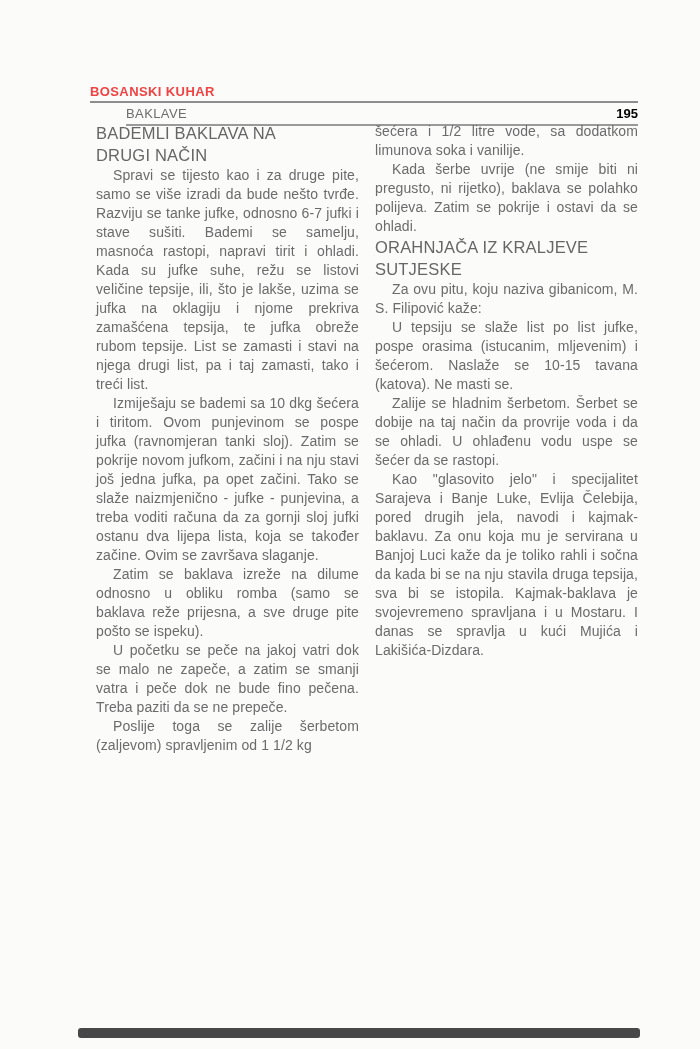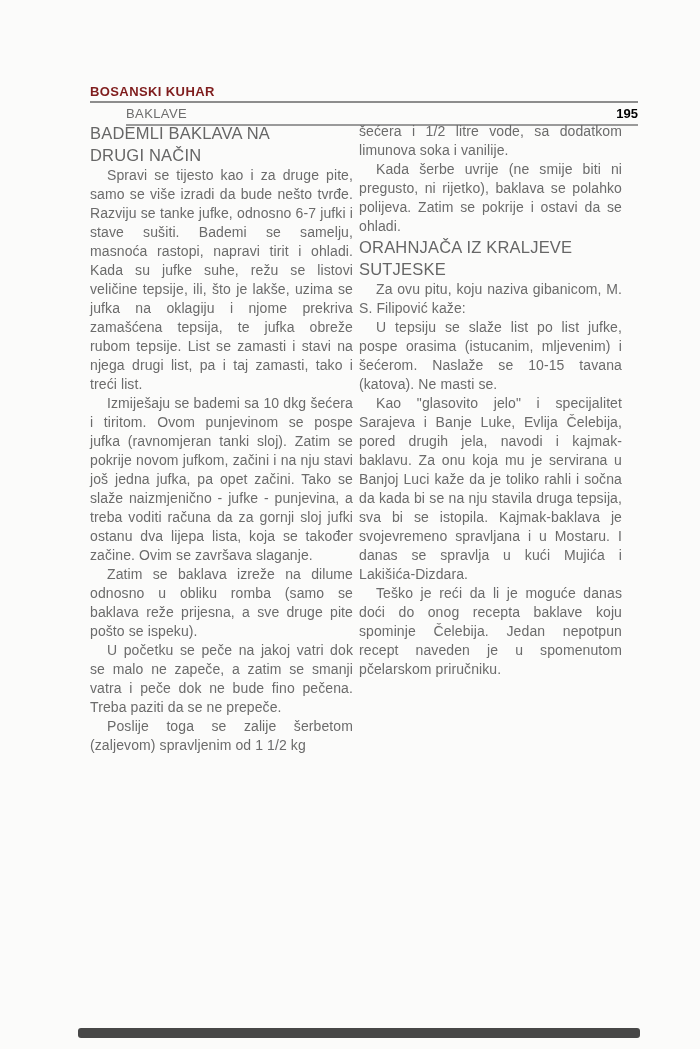--- a/index.html
+++ b/index.html
@@ -9,38 +9,38 @@
     font-family: "Liberation Sans", sans-serif;
     position: relative;
     overflow: hidden;
   }
   .page { position: absolute; inset: 0; background: #fbfbfa; }
 
   
   .page-header { position: absolute; left: 90px; top: 84px; width: 548px; }
   .book-title {
     font-size: 13px; font-weight: bold; letter-spacing: 0.4px;
-    color: #7f1d1d;
+    color: #ef4444;
     padding-bottom: 2px;
     border-bottom: 2px solid #8d8d8d;
   }
   .chapter-row {
     display: flex; justify-content: space-between; align-items: baseline;
     font-size: 13px; color: #6d6d6d;
     padding: 3px 0 3px 0;
     border-bottom: 2px solid #9a9a9a;
     margin-left: 36px;
   }
   .chapter-title { letter-spacing: 0.4px; }
   .page-number { font-weight: bold; color: #000000; }
 
   
   .columns {
-    position: absolute; left: 90px; top: 122px; width: 548px;
-    display: flex; gap: 6px;
+    position: absolute; left: 96px; top: 122px; width: 548px;
+    display: flex; gap: 16px;
   }
   .col {
     width: 263px;
     font-size: 14px; line-height: 19px;
     color: #6b6b6b;
     text-align: justify;
     letter-spacing: 0.1px;
   }
   .col p { margin: 0; text-indent: 17px; }
   .col p.no-indent { text-indent: 0; }
@@ -85,22 +85,22 @@
       <p>Poslije toga se zalije šerbetom (zaljevom) spravljenim od 1 1/2 kg</p>
     </section>
 
     <section class="col">
       <p class="no-indent">šećera i 1/2 litre vode, sa dodatkom limunova soka i vanilije.</p>
       <p>Kada šerbe uvrije (ne smije biti ni pregusto, ni rijetko), baklava se polahko polijeva. Zatim se pokrije i ostavi da se ohladi.</p>
 
       <h2 class="section-heading heading-orahnjaca">ORAHNJAČA IZ KRALJEVE SUTJESKE</h2>
       <p>Za ovu pitu, koju naziva gibanicom, M. S. Filipović kaže:</p>
       <p>U tepsiju se slaže list po list jufke, pospe orasima (istucanim, mljevenim) i šećerom. Naslaže se 10-15 tavana (katova). Ne masti se.</p>
+      <p>Zalije se hladnim šerbetom. Šerbet se dobije na taj način da provrije voda i da se ohladi. U ohlađenu vodu uspe se šećer da se rastopi.</p>
 
       <p>Kao "glasovito jelo" i specijalitet Sarajeva i Banje Luke, Evlija Čelebija, pored drugih jela, navodi i kajmak-baklavu. Za onu koja mu je servirana u Banjoj Luci kaže da je toliko rahli i sočna da kada bi se na nju stavila druga tepsija, sva bi se istopila. Kajmak-baklava je svojevremeno spravljana i u Mostaru. I danas se spravlja u kući Mujića i Lakišića-Dizdara.</p>
-      <p>Teško je reći da li je moguće danas doći do onog recepta baklave koju spominje Čelebija. Jedan nepotpun recept naveden je u spomenutom pčelarskom priručniku.</p>
     </section>
 
   </main>
 
   <div class="scan-bar"></div>
 
 </div>
 
 </body></html>

